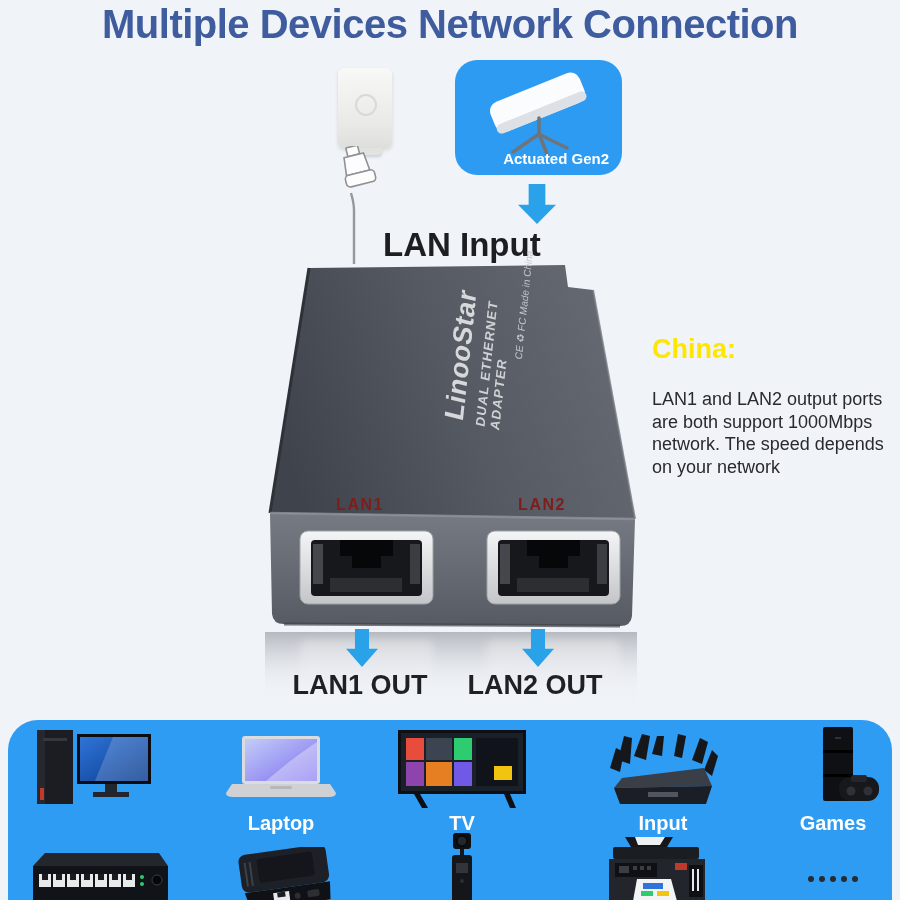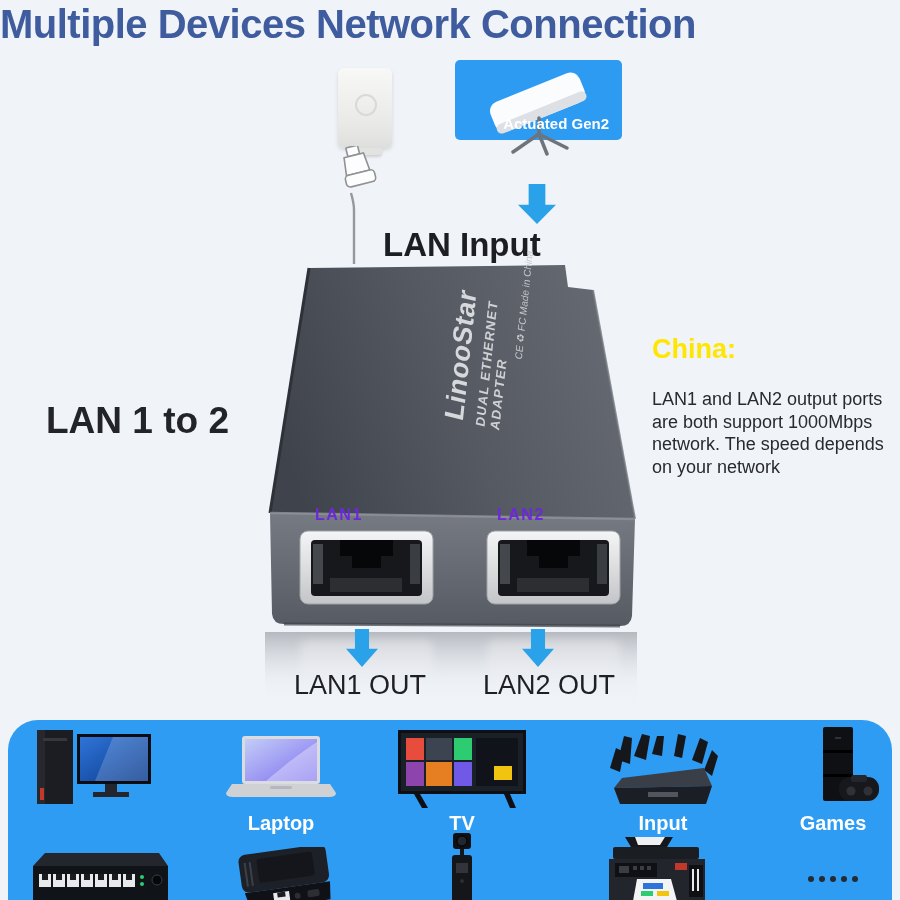--- a/index.html
+++ b/index.html
@@ -1,57 +1,57 @@
 <!DOCTYPE html>
 <html><head>
 <meta charset="utf-8">
 <style>
   html,body{margin:0;padding:0;background:#dfe3ea;}
   #stage{position:relative;width:900px;height:900px;margin:0 auto;background:#f0f3f8;
          overflow:hidden;font-family:"Liberation Sans",sans-serif;}
   .abs{position:absolute;}
   
-  .title{left:0;top:2px;width:900px;text-align:left;font-size:40px;font-weight:bold;
+  .title{left:0;top:2px;width:900px;text-align:center;font-size:40px;font-weight:bold;
          color:#3e5c9e;letter-spacing:-0.5px;}
   
   .wrouter{left:338px;top:68px;width:54px;height:80px;border-radius:6px;
            background:linear-gradient(180deg,#f8f8f7,#e9e9e7 70%,#dededc);
            box-shadow:0 2px 4px rgba(0,0,0,.12);}
   .wrouter .ring{position:absolute;left:50%;top:26px;width:18px;height:18px;margin-left:-10px;
            border:2px solid #d9d9d6;border-radius:50%;}
   .wrouter .foot{position:absolute;left:50%;bottom:-7px;width:34px;height:7px;margin-left:-17px;
            background:#e2e2e0;border-radius:0 0 4px 4px;box-shadow:0 2px 3px rgba(0,0,0,.15);}
-  .dishbox{left:455px;top:60px;width:167px;height:80px;border-radius:5px;background:#2e9bf3;}
+  .dishbox{left:455px;top:60px;width:167px;height:115px;border-radius:22px;background:#2e9bf3;}
   .dishbox .lbl{position:absolute;right:13px;bottom:8px;color:#fff;font-size:15px;font-weight:bold;}
   .arrow{background:#2aa2ea;clip-path:polygon(28% 0,72% 0,72% 52%,100% 52%,50% 100%,0 52%,28% 52%);}
   .arrow.a-top{left:518px;top:184px;width:38px;height:40px;}
   .arrow.a-l{left:346px;top:629px;width:32px;height:38px;z-index:6;}
   .arrow.a-r{left:522px;top:629px;width:32px;height:38px;z-index:6;}
   .lan-input{left:383px;top:226px;font-size:33px;font-weight:600;color:#1c1e22;}
   
   .lan1to2{left:46px;top:400px;font-size:37px;font-weight:bold;color:#22242a;}
   .note-t{left:652px;top:334px;font-size:27px;font-weight:bold;color:#ffe600;}
   .note-b{left:652px;top:388px;width:250px;font-size:18px;line-height:22.5px;color:#292a2e;
           white-space:pre-line;}
   
   .brand-block{left:388px;top:287px;width:200px;transform:rotate(-84deg) skewX(-8deg);
                color:#d6d8db;text-align:left;}
   .brand-name{font-size:27px;font-weight:bold;letter-spacing:.5px;}
   .brand-sub{font-size:13px;font-weight:bold;letter-spacing:1.3px;margin-top:3px;color:#cfd1d4;}
   .brand-certs{font-size:10px;text-align:right;padding-right:16px;margin-top:3px;color:#c4c6c9;}
-  .portlbl{width:90px;font-size:16px;font-weight:bold;color:#6d28d9;
-           letter-spacing:1.5px;z-index:5;margin-top:10px;}
+  .portlbl{width:90px;text-align:center;font-size:16px;font-weight:bold;color:#7f1d1d;
+           letter-spacing:1.5px;z-index:5;}
   
   .refl{left:265px;top:632px;width:372px;height:86px;
         background:linear-gradient(180deg,rgba(99,103,111,.42),rgba(140,144,151,.15) 55%,rgba(240,243,248,0));}
   .refl-port{position:absolute;top:8px;width:133px;height:38px;background:rgba(233,234,236,.5);
         filter:blur(4px);border-radius:8px;}
   .refl-fade{left:255px;top:632px;width:400px;height:92px;
         background:linear-gradient(180deg,rgba(240,243,248,0),rgba(240,243,248,.85) 62%,#f0f3f8 95%);}
-  .out-lbl{top:670px;width:160px;text-align:center;font-size:27px;font-weight:normal;color:#1e2025;z-index:6;}
+  .out-lbl{top:670px;width:160px;text-align:center;font-size:27px;font-weight:bold;color:#1e2025;z-index:6;}
   
   .panel{left:8px;top:720px;width:884px;height:180px;background:#2f9cf4;border-radius:30px 30px 0 0;}
   .dev-lbl{top:812px;width:170px;text-align:center;font-size:20px;font-weight:bold;color:#fff;z-index:3;}
   .dot{position:absolute;width:6px;height:6px;border-radius:50%;background:#262a31;}
   svg{display:block;}
 </style>
 </head>
 <body>
 
 <div id="stage">
@@ -136,37 +136,36 @@
 
   <div class="abs brand-block">
     <div class="brand-name">LinooStar</div>
     <div class="brand-sub">DUAL ETHERNET ADAPTER</div>
     <div class="brand-certs">CE ♻ FC  Made in China</div>
   </div>
 
   <div class="abs portlbl" style="left:315px;top:496px;">LAN1</div>
   <div class="abs portlbl" style="left:497px;top:496px;">LAN2</div>
 
-  <div class="abs lan1to2">LAN 1 to 2</div>
   <div class="abs note-t">China:</div>
   <div class="abs note-b">LAN1 and LAN2 output ports
 are both support 1000Mbps
 network. The speed depends
 on your network</div>
 
   <div class="abs refl">
     <div class="refl-port" style="left:35px;"></div>
     <div class="refl-port" style="left:222px;"></div>
   </div>
   <div class="abs refl-fade"></div>
 
   <div class="abs arrow a-l"></div>
   <div class="abs arrow a-r"></div>
   <div class="abs out-lbl" style="left:280px;">LAN1 OUT</div>
-  <div class="abs out-lbl" style="left:455px;text-align:right;">LAN2 OUT</div>
+  <div class="abs out-lbl" style="left:455px;">LAN2 OUT</div>
 
   <div class="abs panel"></div>
 
   <svg class="abs" style="left:35px;top:726px;" width="120" height="84" viewBox="0 0 120 84">
     <defs>
         <linearGradient id="wing" x1="0" y1="0" x2="1" y2="1">
       <stop offset="0" stop-color="#2f74d8"></stop>
           <stop offset="1" stop-color="#0a3a8c"></stop>
         </linearGradient>
       </defs>

